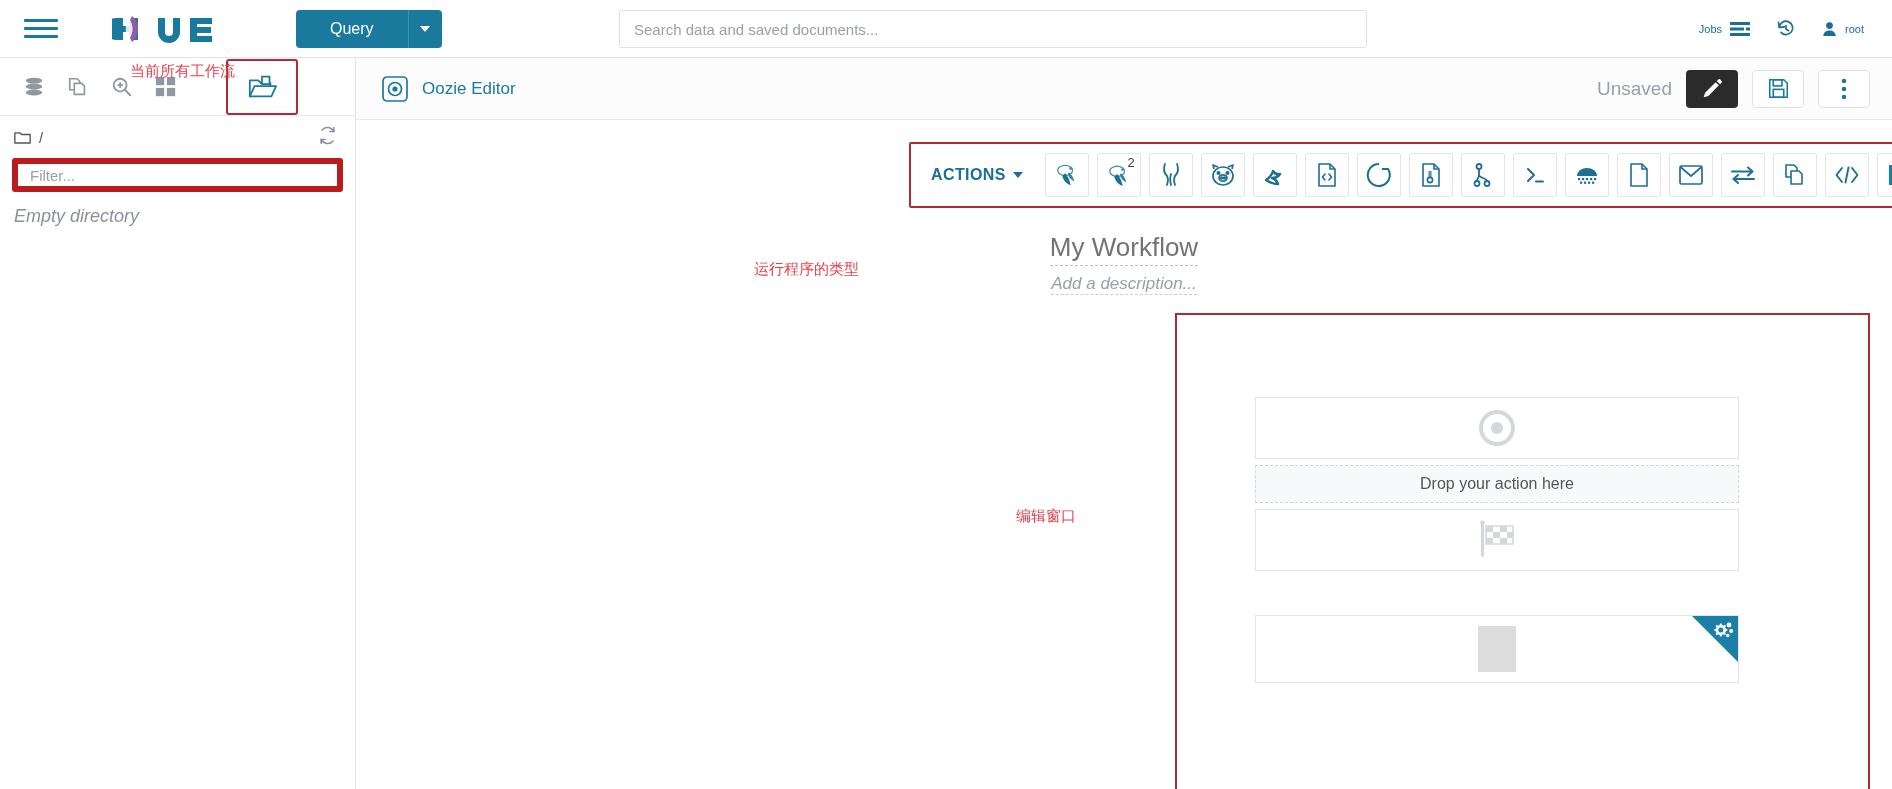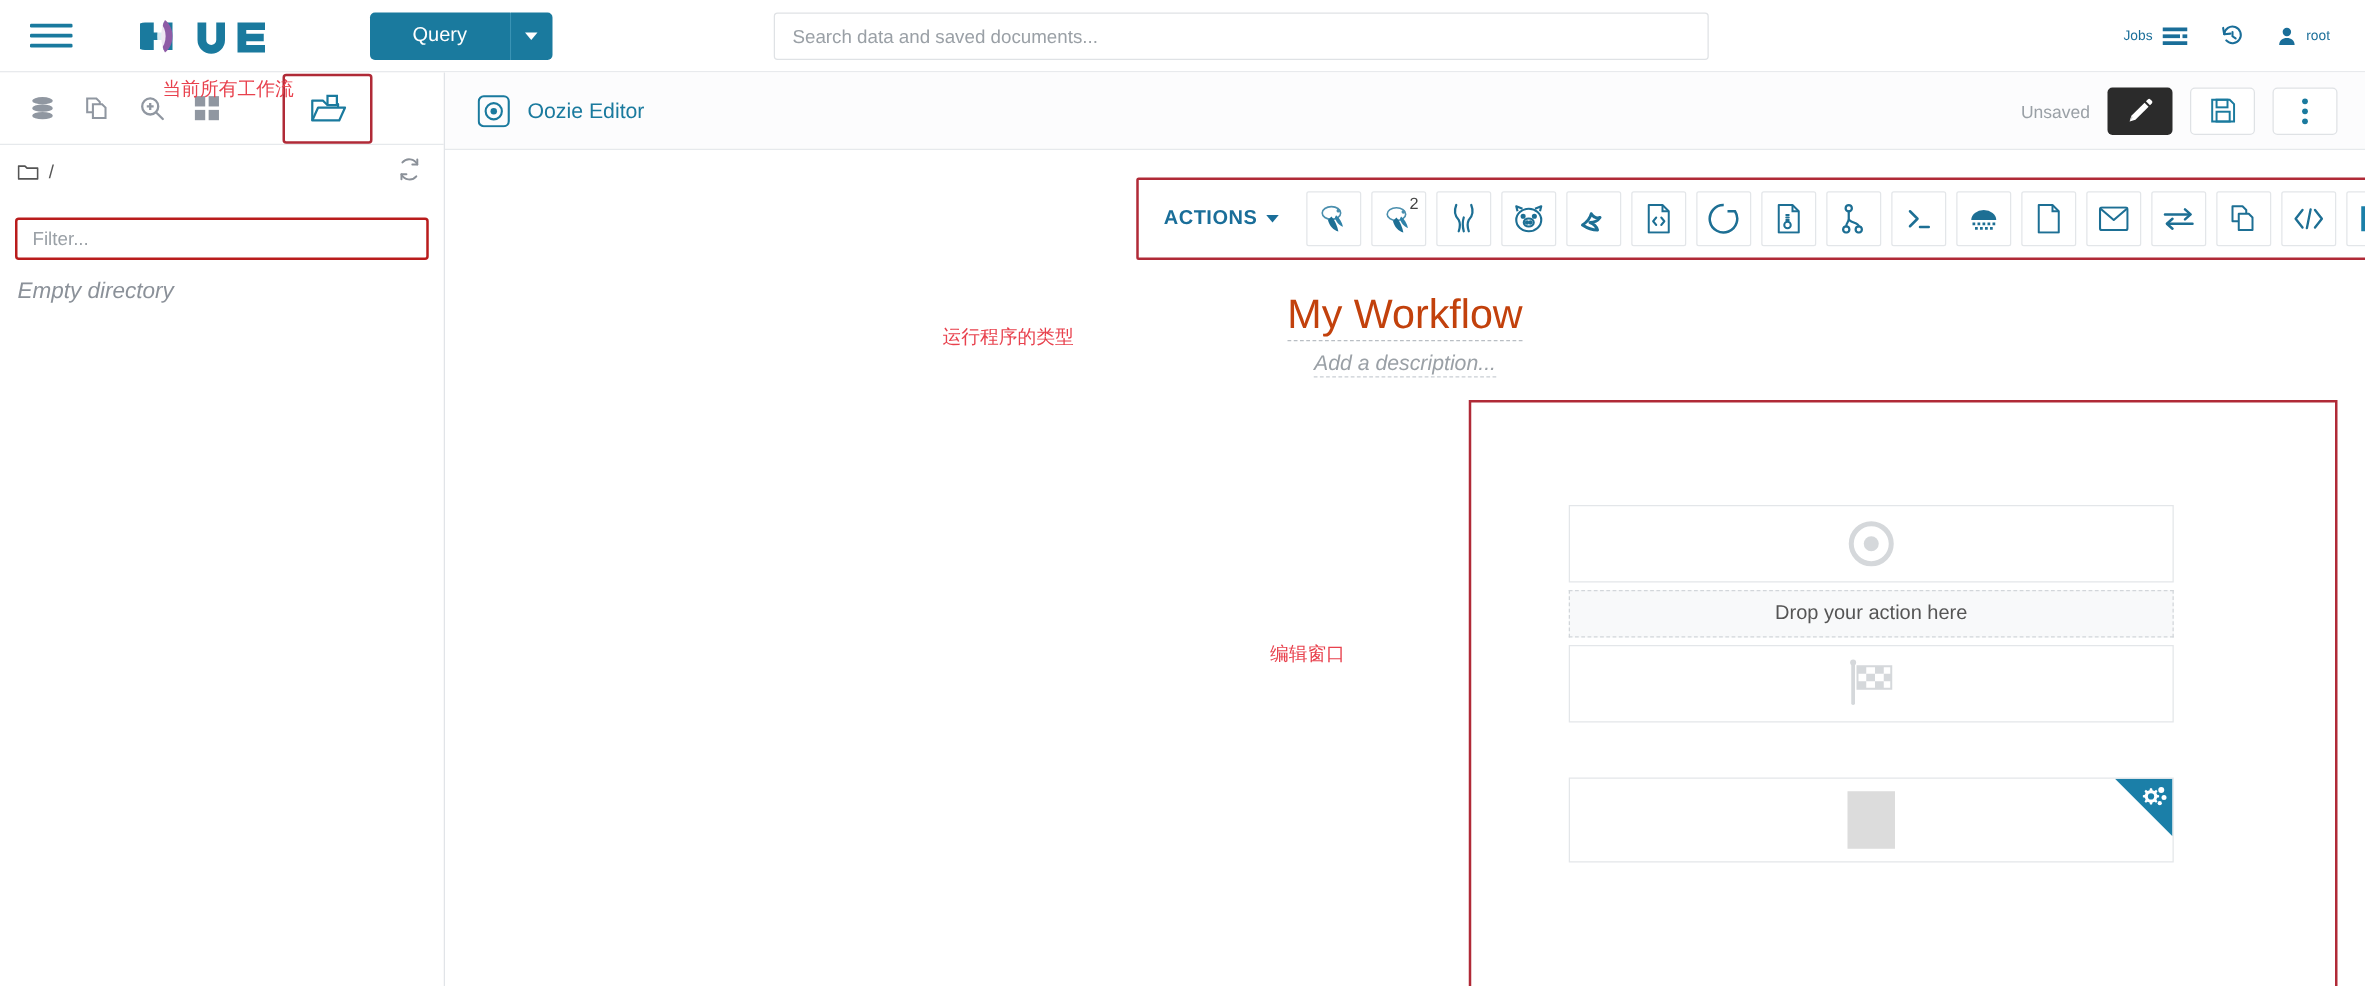--- a/index.html
+++ b/index.html
@@ -66,31 +66,31 @@
   .lp-icon.active-box {
     width:72px; height:56px; border:2px solid #b02a37; border-radius:3px;
     color:#1a7a9e; margin-left:36px;
   }
   .cn-annot { color:#e8414d; font-size:15px; font-family:"Liberation Sans",sans-serif; white-space:nowrap; }
   .cn-annot-inline { position:absolute; left:130px; top:4px; }
 
   .lp-path { height:42px; display:flex; align-items:center; padding:0 18px 0 14px; gap:8px; color:#555; font-size:15px; }
   .lp-path .refresh { margin-left:auto; color:#8b9199; cursor:pointer; }
   .lp-filter-wrap { padding:0 12px; }
-  .filter-input { width:100%; height:34px; border:2px solid #b91c1c; border-radius:3px; padding:0 12px; font-size:15px; color:#8b5cf6; outline:none; font-family:"Liberation Sans",sans-serif;margin-top:16px; }
+  .filter-input { width:100%; height:34px; border:6px solid #b91c1c; border-radius:3px; padding:0 12px; font-size:15px; color:#8b5cf6; outline:none; font-family:"Liberation Sans",sans-serif; }
   .filter-input::placeholder{ color:#9aa0a6; }
   .lp-empty { padding:14px 14px 0 14px; color:#8b9199; font-style:italic; font-size:18px; }
 
   
   .main { flex:1; display:flex; flex-direction:column; min-width:0; background:#fff; }
   .main-header { height:62px; min-height:62px; border-bottom:1px solid #e6e9ec; display:flex; align-items:center; padding:0 22px 0 26px; background:#fcfcfd; }
   .editor-title { display:flex; align-items:center; gap:14px; font-size:17px; color:#1a7a9e; }
   .editor-title .ico-box { width:26px; height:26px; display:flex;align-items:center;justify-content:center; }
   .hdr-right { margin-left:auto; display:flex; align-items:center; gap:14px; }
-  .unsaved { color:#9aa0a6; font-size:14px; }
+  .unsaved { color:#9aa0a6; font-size:19px; }
   .btn-dark { width:52px;height:38px;background:#2b2b2b;border:none;border-radius:4px;display:flex;align-items:center;justify-content:center;cursor:pointer; }
   .btn-light { width:52px;height:38px;background:#fff;border:1px solid #dfe2e5;border-radius:4px;display:flex;align-items:center;justify-content:center;cursor:pointer;color:#1a7a9e; }
 
   
   .actions-row { display:flex; align-items:center; padding:22px 0 0 0; position:relative; }
   .actions-annot { position:absolute; left:398px; top:140px; }
   .actions-bar {
     margin-left:553px; margin-right:506px;
     border:2px solid #b02a37; border-radius:2px;
     display:flex; align-items:center; gap:0; padding:9px 10px;
@@ -104,21 +104,21 @@
   .act-btn {
     width:44px; height:44px; margin:0 4px;
     border:1px solid #e3e6e9; border-radius:2px; background:#fff;
     display:flex; align-items:center; justify-content:center; cursor:pointer;
     color:#1d6f94; position:relative; flex:0 0 auto;
   }
   .act-btn .sup { position:absolute; top:1px; right:5px; font-size:13px; color:#444; }
 
   
   .wf-title-wrap { text-align:center; margin-top:24px; }
-  .wf-title { font-size:33px; color:#c2410c; border-bottom:1px dashed #b9bec4; display:inline-block; padding-bottom:2px; cursor:text; }
+  .wf-title { font-size:26px; color:#737373; border-bottom:1px dashed #b9bec4; display:inline-block; padding-bottom:2px; cursor:text; }
   .wf-desc { margin-top:8px; font-size:17px; color:#9aa0a6; font-style:italic; border-bottom:1px dashed #c9ced4; display:inline-block; cursor:text; }
 
   .canvas-wrap { position:relative; flex:1; margin-top:18px; }
   .canvas-annot { position:absolute; left:660px; top:194px; }
   .wf-canvas {
     position:absolute; left:819px; top:0; width:695px; bottom:-2px;
     border:2px solid #b02a37; background:#fff;
   }
   .node-area { position:absolute; left:78px; top:82px; width:484px; }
   .wf-node {

